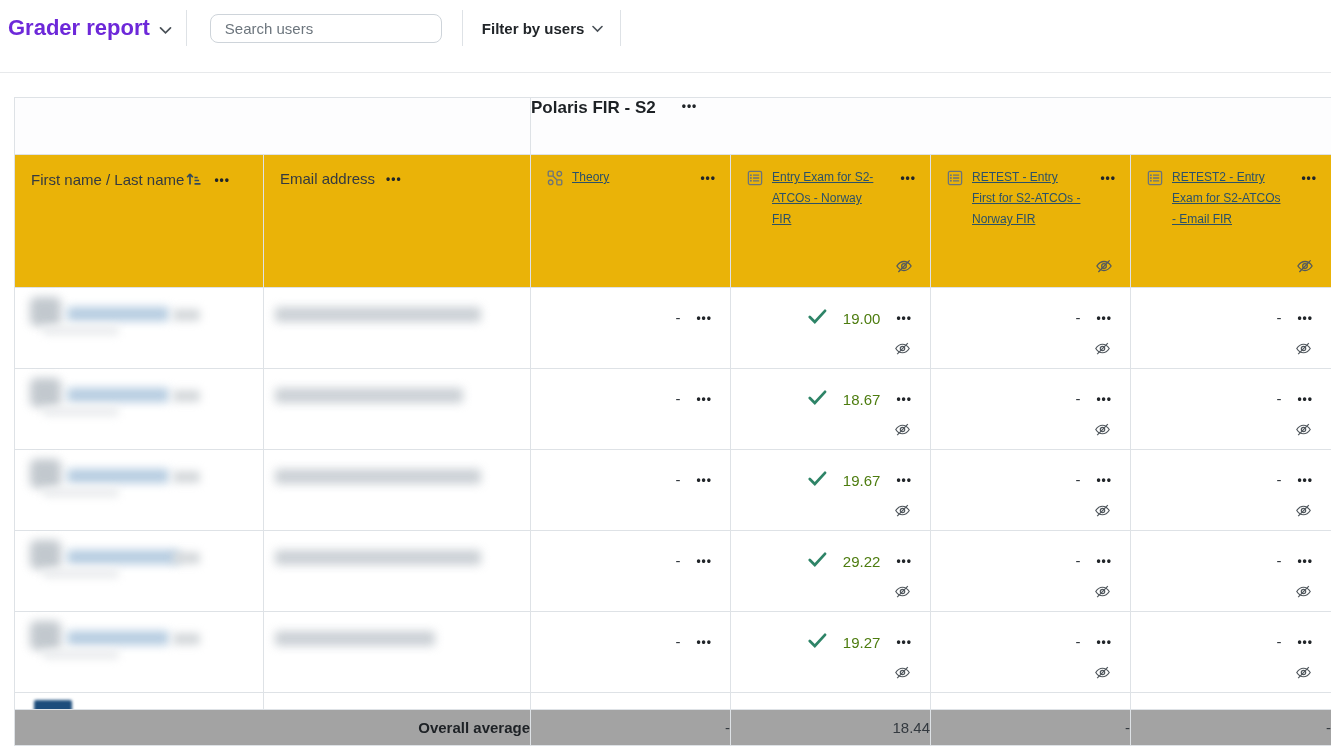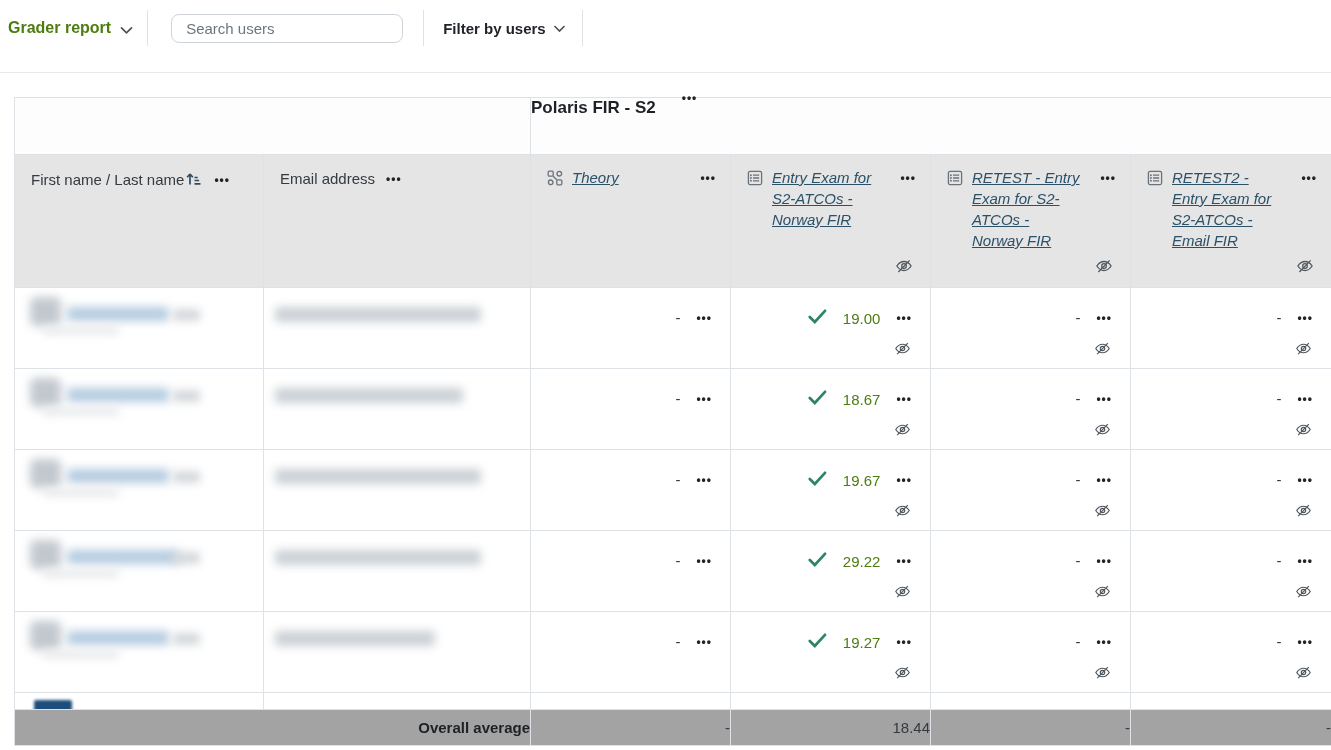--- a/index.html
+++ b/index.html
@@ -5,21 +5,21 @@
   * { box-sizing: border-box; }
   html,body { margin:0; padding:0; }
   body {
     width:1331px; height:750px; overflow:hidden;
     background:#ffffff; color:#212529;
     font-family:"Liberation Sans", sans-serif;
   }
 
   
   .topbar { display:flex; align-items:center; height:56px; padding-left:8px; }
-  .page-title { font-size:16px; font-weight:bold; color:#4d7c0f; }
+  .page-title { font-size:22px; font-weight:bold; color:#6d28d9; }
   .title-chev { margin-left:9px; margin-top:4px; cursor:pointer; }
   .vdiv { width:1px; height:36px; background:#dee2e6; }
   .vdiv.d1 { margin-left:14px; }
   .search-input {
     margin-left:23px; width:232px; height:29px;
     border:1px solid #ced4da; border-radius:8px;
     padding:0 14px; font-size:15px; font-family:"Liberation Sans",sans-serif;
     color:#343a40; outline:none;
   }
   .search-input::placeholder { color:#6c757d; }
@@ -36,43 +36,42 @@
   
   table.grader {
     margin:24px 0 0 14px; border-collapse:collapse; table-layout:fixed;
     width:1317px; font-size:15px;
   }
   table.grader td { border:1px solid #dee2e6; vertical-align:top; padding:0; }
 
   
   tr.cat-row td { height:57px; background:#fdfdfe; }
   td.c-cat { vertical-align:middle; padding-left:16px; }
-  .cat-inner { display:flex; align-items:flex-start; }
+  .cat-inner { display:flex; align-items:flex-end; }
   .cat-label { font-size:17px; font-weight:bold; color:#1d2125; }
   .cat-inner .dots { margin-left:26px; position:relative; top:-6px; }
 
   
   .dots {
     background:none; border:none; cursor:pointer; padding:0;
     font-family:"Liberation Sans",sans-serif;
     font-size:12px; letter-spacing:1px; font-weight:bold; color:#212529; line-height:1;
   }
 
   
-  tr.head-row td { height:133px; background:#e5e5e5; position:relative; }
+  tr.head-row td { height:133px; background:#eab308; position:relative; }
   .h-plain { padding:15px 10px 0 16px; display:flex; align-items:center; color:#343a40; }
   .h-plain .dots { margin-left:11px; }
   .sort-icon { margin-left:1px; cursor:pointer; position:relative; top:1px; }
   .gh-top { display:flex; align-items:flex-start; padding:12px 14px 0 16px; }
   .gh-top .gicon { margin:3px 9px 0 0; flex:none; }
   .glink {
     width:112px; flex:none;
-    color:#2b5168; text-decoration:underline; font-size:15px; line-height:21px;
+    color:#2b5168; text-decoration:underline; font-size:12px; line-height:21px;
     cursor:pointer;
-    font-style:italic;
   }
   .gh-top .dots { margin-left:auto; margin-top:5px; }
   .gh-eye { position:absolute; right:17px; bottom:9px; }
 
   
   tr.data-row td { height:81px; background:#ffffff; position:relative; }
   .cell-top {
     display:flex; align-items:center; justify-content:flex-end;
     padding:21px 18px 0 0; gap:16px; color:#343a40;
   }
@@ -208,21 +207,21 @@
 
     <td>
       <div class="gh-top">
         <span class="gicon">
           <svg width="16" height="16" viewBox="0 0 16 16" fill="none" stroke="#6a737b" stroke-width="1.3">
             <rect x="1.4" y="1.4" width="13.2" height="13.2" rx="1.5"></rect>
             <path d="M6 5.2h6.2M6 8h6.2M6 10.8h6.2"></path>
             <path d="M3.9 5.2h.01M3.9 8h.01M3.9 10.8h.01" stroke-width="1.9" stroke-linecap="round"></path>
           </svg>
         </span>
-        <a class="glink">RETEST - Entry Exam for S2-ATCOs - Norway FIR</a>
+        <a class="glink">RETEST - Entry First for S2-ATCOs - Norway FIR</a>
         <button class="dots">•••</button>
       </div>
       <span class="gh-eye">
         <svg width="18" height="18" viewBox="0 0 24 24" fill="none" stroke="#51585e" stroke-width="1.7">
           <path d="M2.5 12c2.6-4 6-6 9.5-6s6.9 2 9.5 6c-2.6 4-6 6-9.5 6s-6.9-2-9.5-6z"></path>
           <circle cx="12" cy="12" r="3.1"></circle>
           <line x1="4.5" y1="20" x2="19.5" y2="4.5"></line>
         </svg>
       </span>
     </td>

